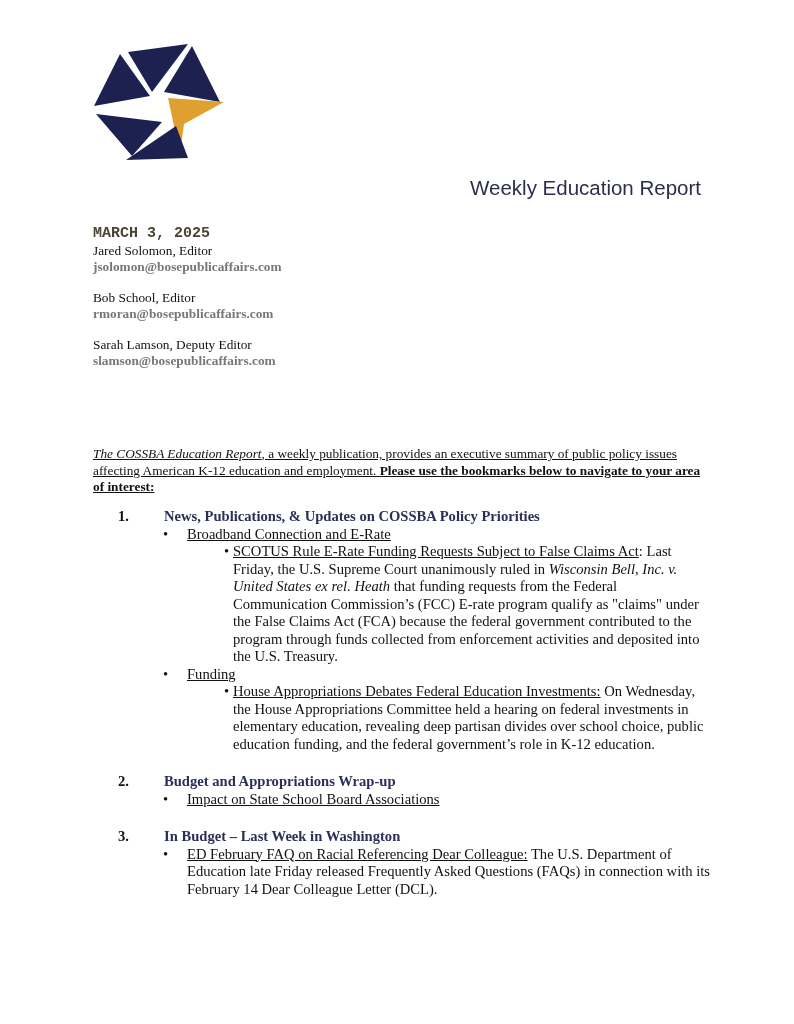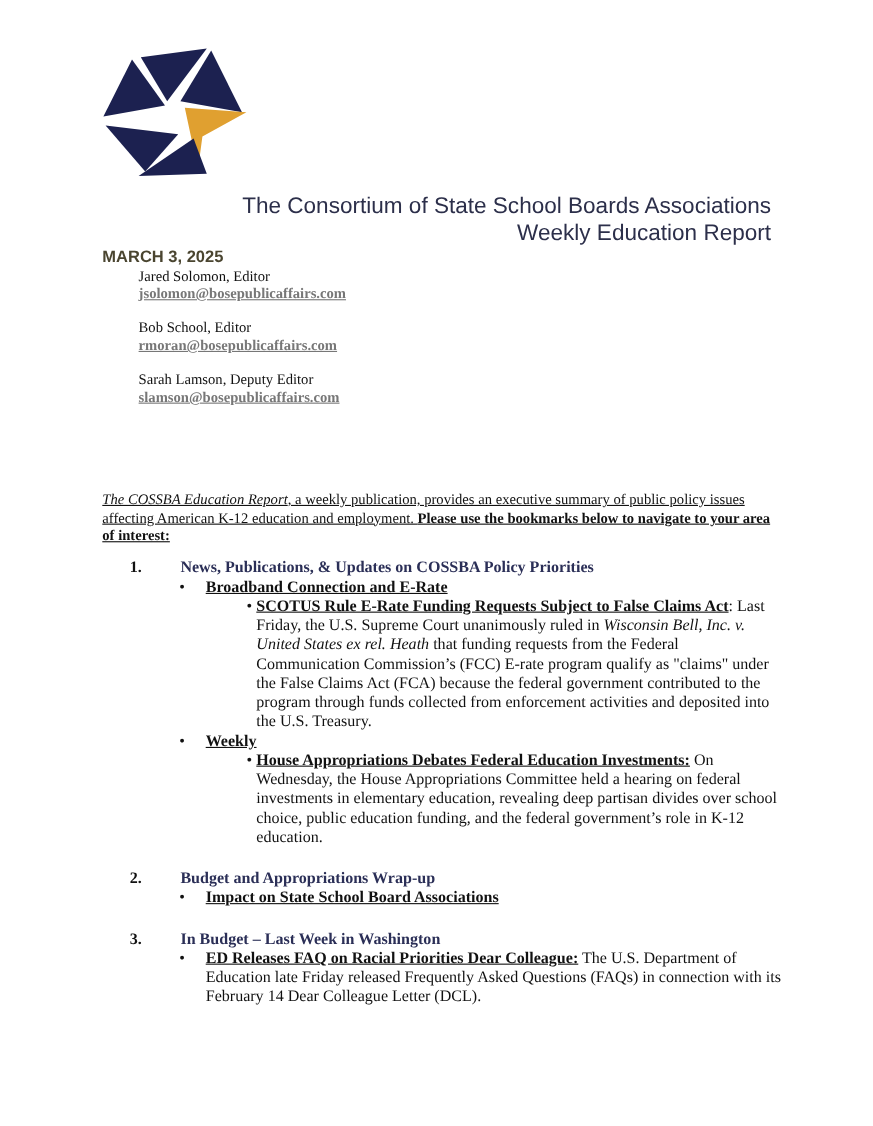--- a/index.html
+++ b/index.html
@@ -2,51 +2,50 @@
 <html><head>
 <meta charset="utf-8">
 <style>
   html, body { margin: 0; padding: 0; background: #ffffff; }
   body { width: 794px; height: 1024px; position: relative; overflow: hidden;
          font-family: "Liberation Serif", serif; color: #111; }
   .logo { position: absolute; left: 92px; top: 42px; width: 136px; height: 120px; }
   .title-block { position: absolute; right: 93px; top: 176px; text-align: right;
                  font-family: "Liberation Sans", sans-serif; color: #2c2f4a;
                  font-size: 20.5px; line-height: 24px; }
-  .date { position: absolute; left: 93px; top: 225px; font-family: Liberation Sans, sans-serif;
+  .date { position: absolute; left: 93px; top: 225px; font-family: Liberation Mono, monospace;
           font-weight: bold; color: #4a4530; font-size: 15px; }
-  .editors { position: absolute; left: 93px; top: 243px; font-size: 13.3px; line-height: 16px; margin-left: 33px; }
+  .editors { position: absolute; left: 93px; top: 243px; font-size: 13.3px; line-height: 16px; }
   .editor { margin-bottom: 15px; }
-  .email { color: #777; font-weight: bold; text-decoration: underline; display: block; }
+  .email { color: #777; font-weight: bold; display: block; }
   .intro { position: absolute; left: 93px; top: 446px; width: 610px; font-size: 13.3px; line-height: 16.5px; text-decoration: underline; }
   .toc { position: absolute; left: 93px; top: 508px; width: 620px; font-size: 14.6px; line-height: 17.5px; }
   .num { position: absolute; left: 25px; font-weight: bold; }
   .sec { position: relative; padding-left: 71px; }
   .sec-title { color: #2b2f57; font-weight: bold; }
   .sub { position: relative; padding-left: 94px; }
   .sub .bul { position: absolute; left: 70px; }
-  .u-bold { font-weight: bold; text-decoration: underline; }
+  .u-bold { font-weight: normal; text-decoration: underline; }
   .item { position: relative; padding-left: 140px; }
   .item .bul { position: absolute; left: 131px; }
   .gap { height: 20px; }
 </style>
 </head>
 <body>
 
 <svg class="logo" viewBox="0 0 136 120">
   <polygon points="36,10 96,2 60,50" fill="#1c2150"></polygon>
   <polygon points="100,4 128,60 72,50" fill="#1c2150"></polygon>
   <polygon points="76,56 132,60 92,82 88,112" fill="#e0a030"></polygon>
   <polygon points="84,84 96,116 34,118" fill="#1c2150"></polygon>
   <polygon points="4,72 70,80 40,114" fill="#1c2150"></polygon>
   <polygon points="28,12 58,54 2,64" fill="#1c2150"></polygon>
 </svg>
 
 <div class="title-block">
-  <div>The Consortium of State School Boards Associations</div>
   <div>Weekly Education Report</div>
 </div>
 
 <div class="date">MARCH 3, 2025</div>
 
 <div class="editors">
   <div class="editor">
     <span>Jared Solomon, Editor</span>
     <a class="email">jsolomon@bosepublicaffairs.com</a>
   </div>
@@ -72,21 +71,21 @@
   <div class="sub">
     <span class="bul">•</span>
     <a class="u-bold">Broadband Connection and E-Rate</a>
   </div>
   <div class="item">
     <span class="bul">•</span>
     <a class="u-bold">SCOTUS Rule E-Rate Funding Requests Subject to False Claims Act</a><span>: Last Friday, the U.S. Supreme Court unanimously ruled in </span><i>Wisconsin Bell, Inc. v. United States ex rel. Heath</i><span> that funding requests from the Federal Communication Commission’s (FCC) E-rate program qualify as "claims" under the False Claims Act (FCA) because the federal government contributed to the program through funds collected from enforcement activities and deposited into the U.S. Treasury.</span>
   </div>
   <div class="sub">
     <span class="bul">•</span>
-    <a class="u-bold">Weekly</a>
+    <a class="u-bold">Funding</a>
   </div>
   <div class="item">
     <span class="bul">•</span>
     <a class="u-bold">House Appropriations Debates Federal Education Investments:</a><span> On Wednesday, the House Appropriations Committee held a hearing on federal investments in elementary education, revealing deep partisan divides over school choice, public education funding, and the federal government’s role in K-12 education.</span>
   </div>
   <div class="gap"></div>
   <div class="sec">
     <span class="num">2.</span>
     <a class="sec-title">Budget and Appropriations Wrap-up</a>
   </div>
@@ -94,15 +93,15 @@
     <span class="bul">•</span>
     <a class="u-bold">Impact on State School Board Associations</a>
   </div>
   <div class="gap"></div>
   <div class="sec">
     <span class="num">3.</span>
     <a class="sec-title">In Budget – Last Week in Washington</a>
   </div>
   <div class="sub">
     <span class="bul">•</span>
-    <a class="u-bold">ED Releases FAQ on Racial Priorities Dear Colleague:</a><span> The U.S. Department of Education late Friday released Frequently Asked Questions (FAQs) in connection with its February 14 Dear Colleague Letter (DCL).</span>
+    <a class="u-bold">ED February FAQ on Racial Referencing Dear Colleague:</a><span> The U.S. Department of Education late Friday released Frequently Asked Questions (FAQs) in connection with its February 14 Dear Colleague Letter (DCL).</span>
   </div>
 </div>
 
 </body></html>

